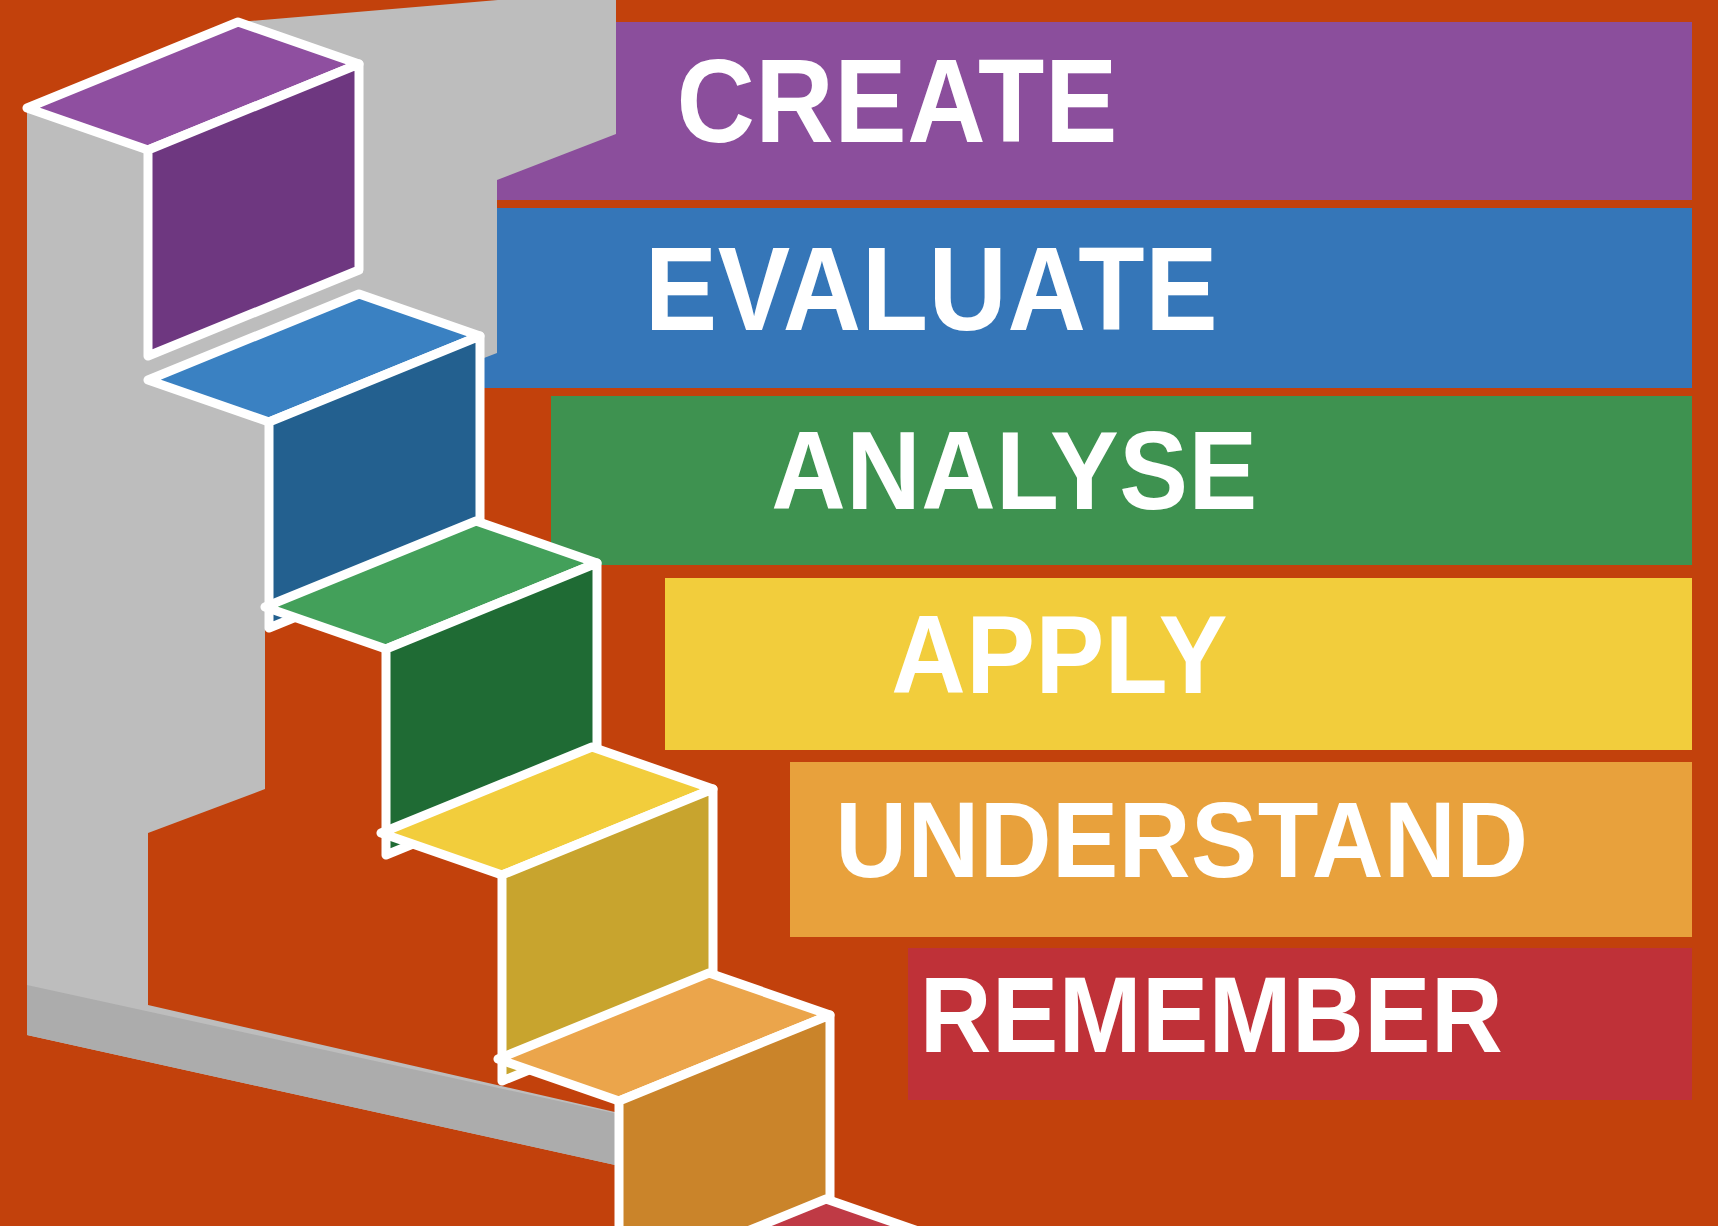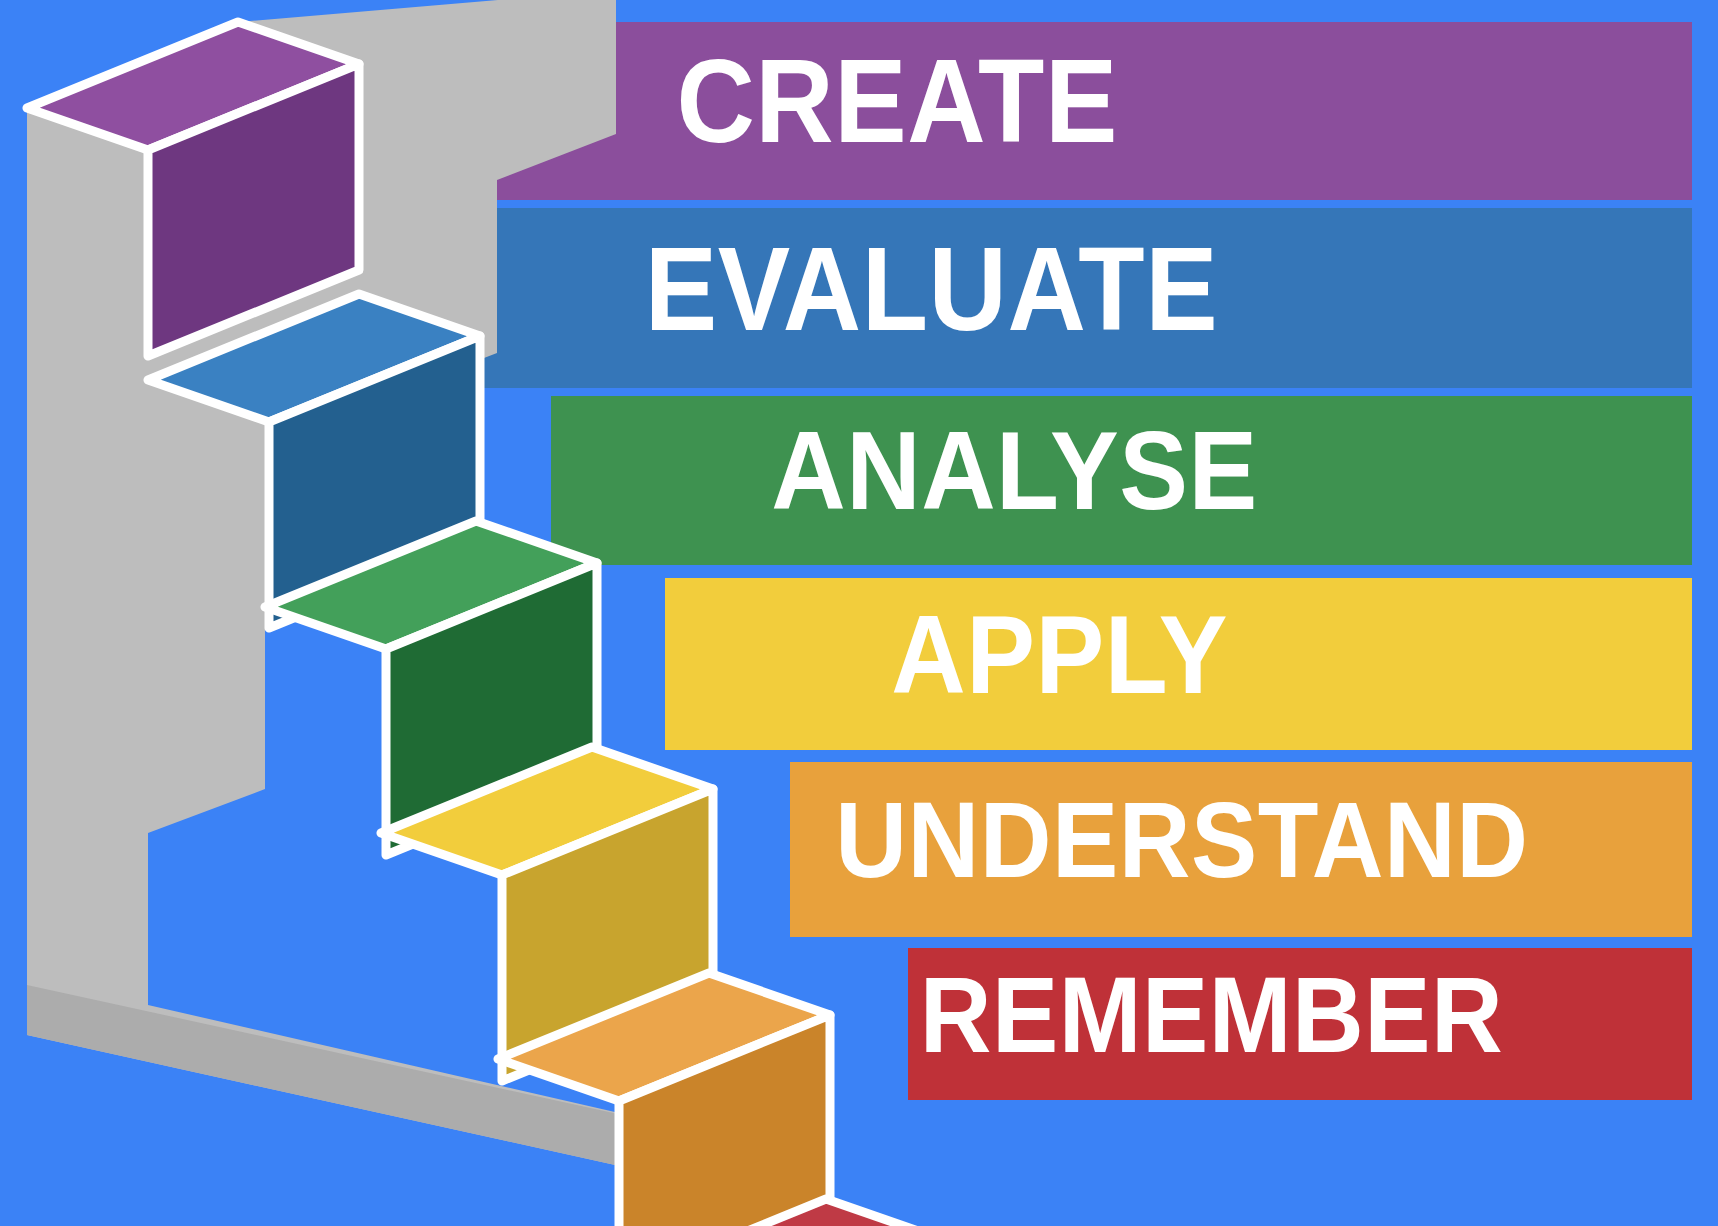--- a/index.html
+++ b/index.html
@@ -8,21 +8,21 @@
     padding: 0;
     background: #ffffff;
   }
   body {
     font-family: "Liberation Sans", sans-serif;
   }
   #stage {
     position: relative;
     width: 1718px;
     height: 1226px;
-    background: #3b82f6;
+    background: #c2410c;
     overflow: hidden;
   }
   #diagram {
     position: absolute;
     left: 0;
     top: 0;
     width: 1718px;
     height: 1226px;
     display: block;
   }

